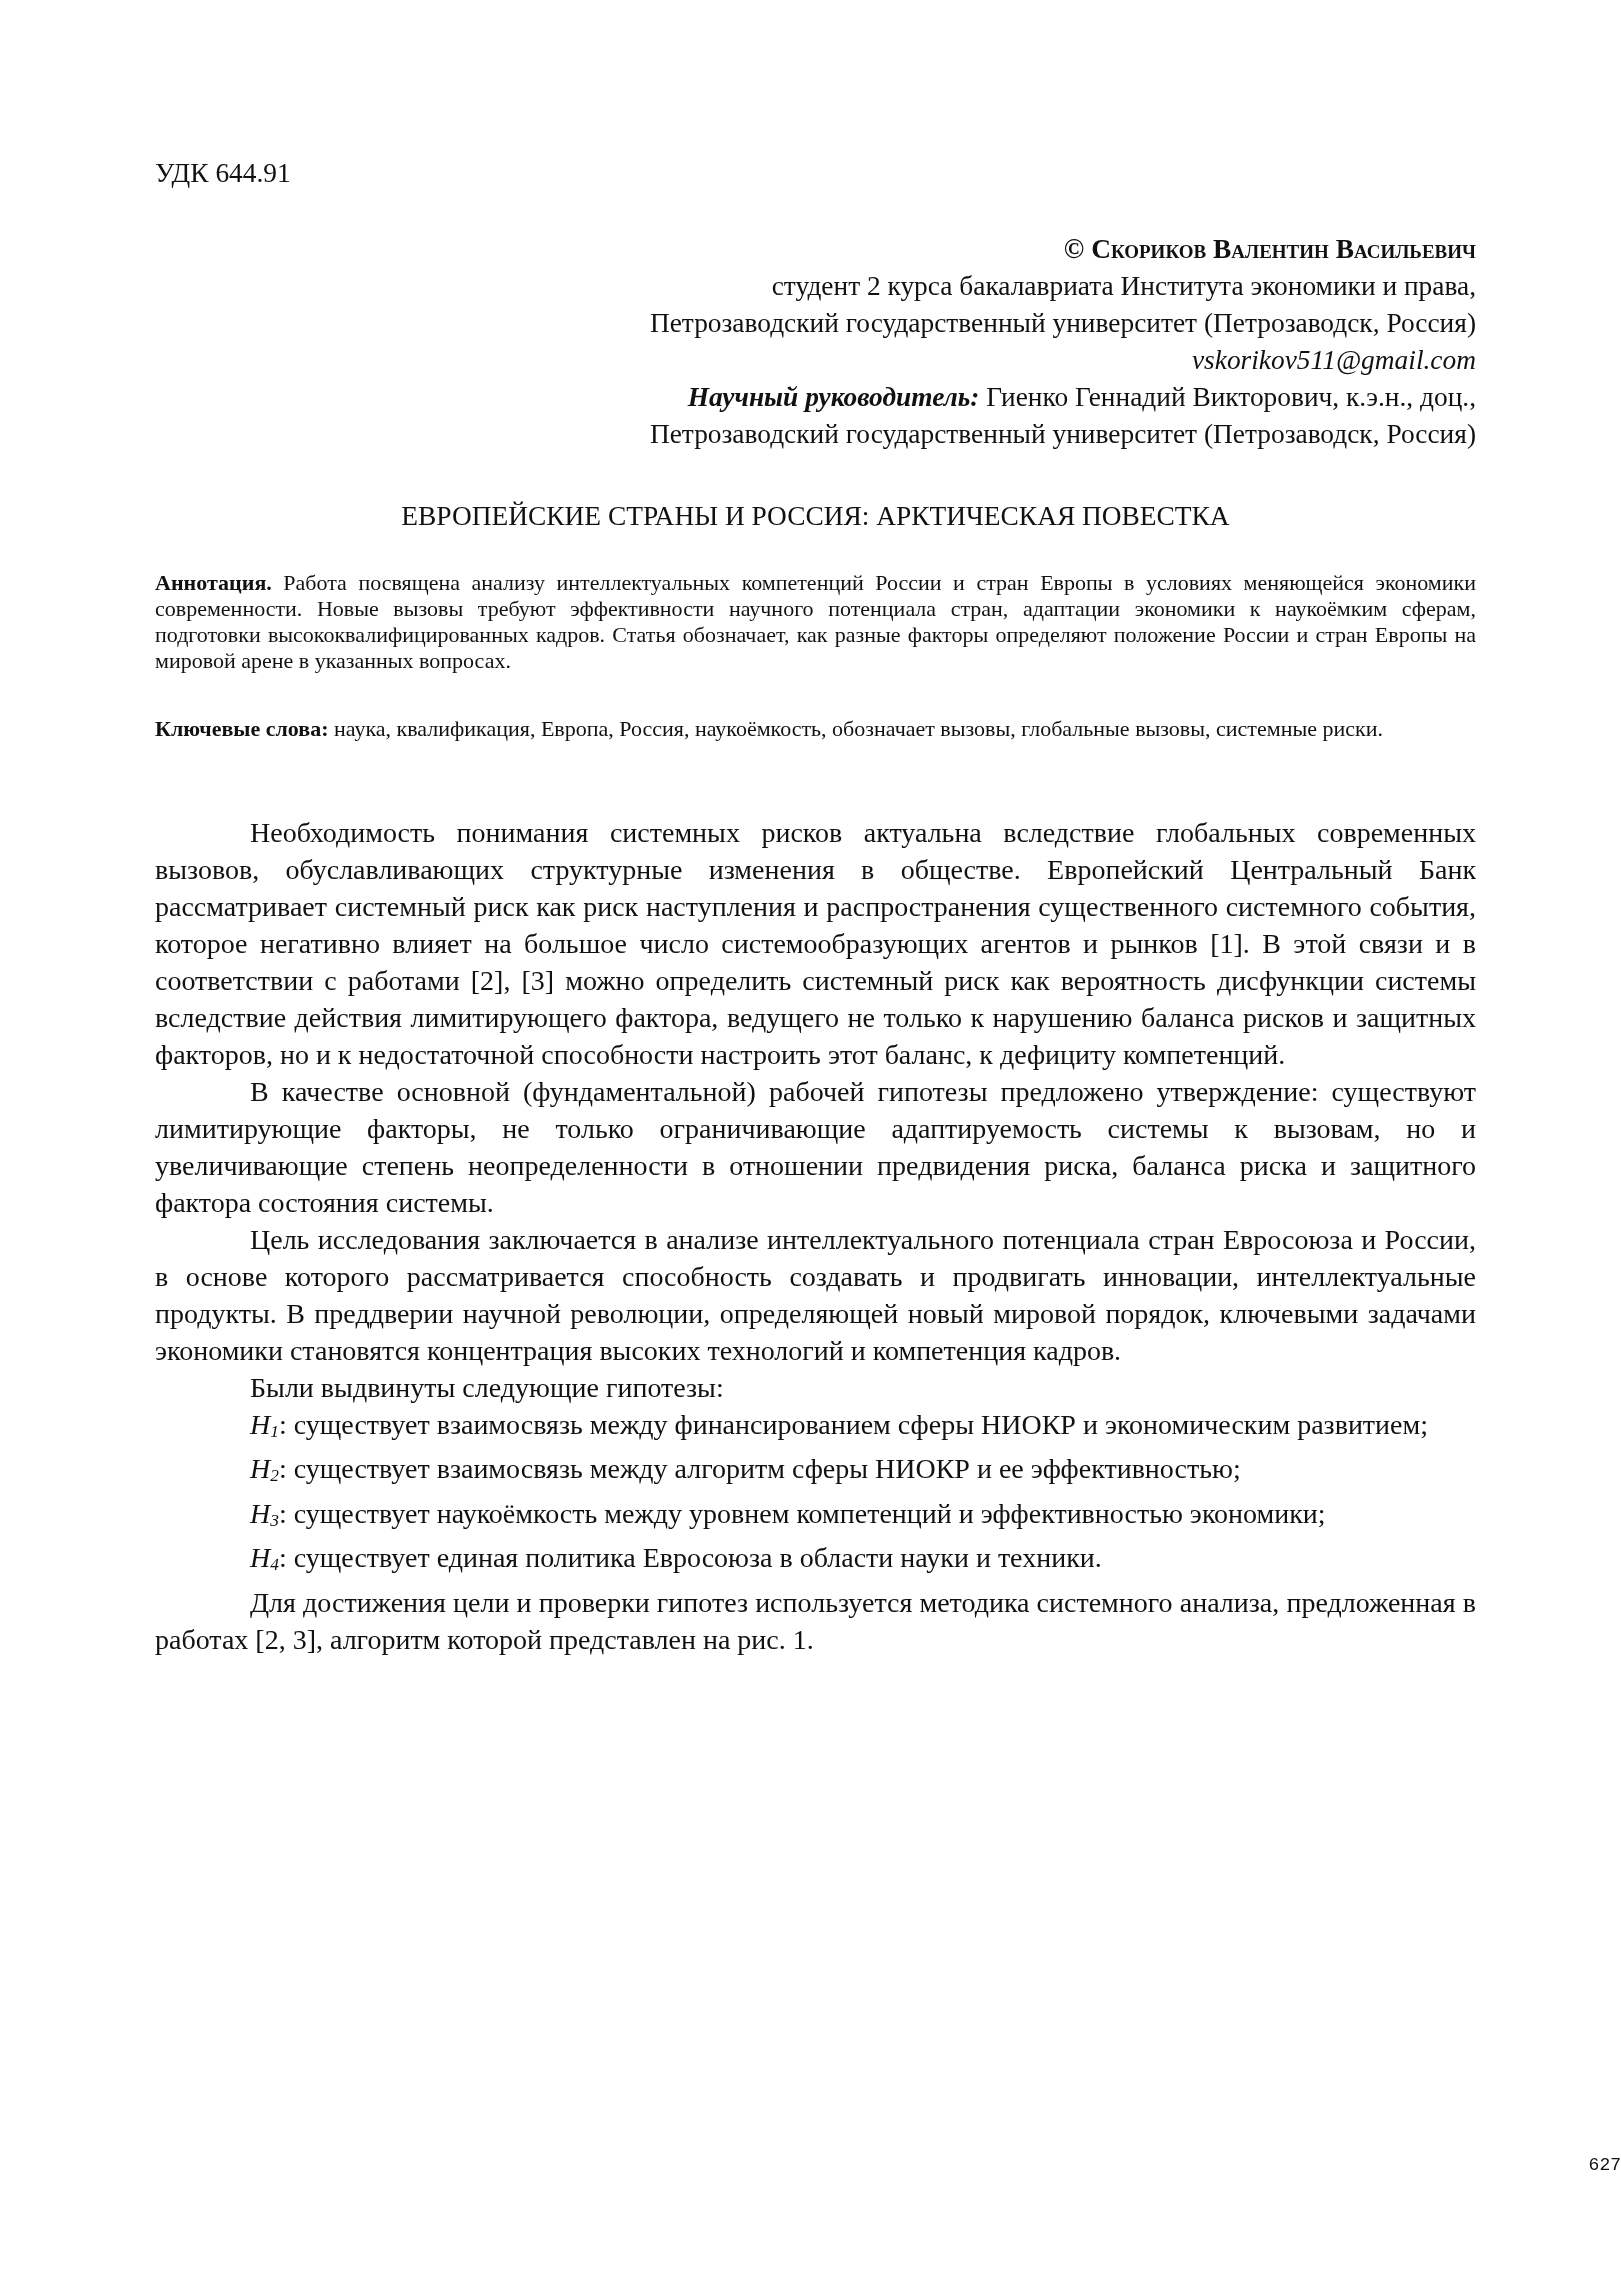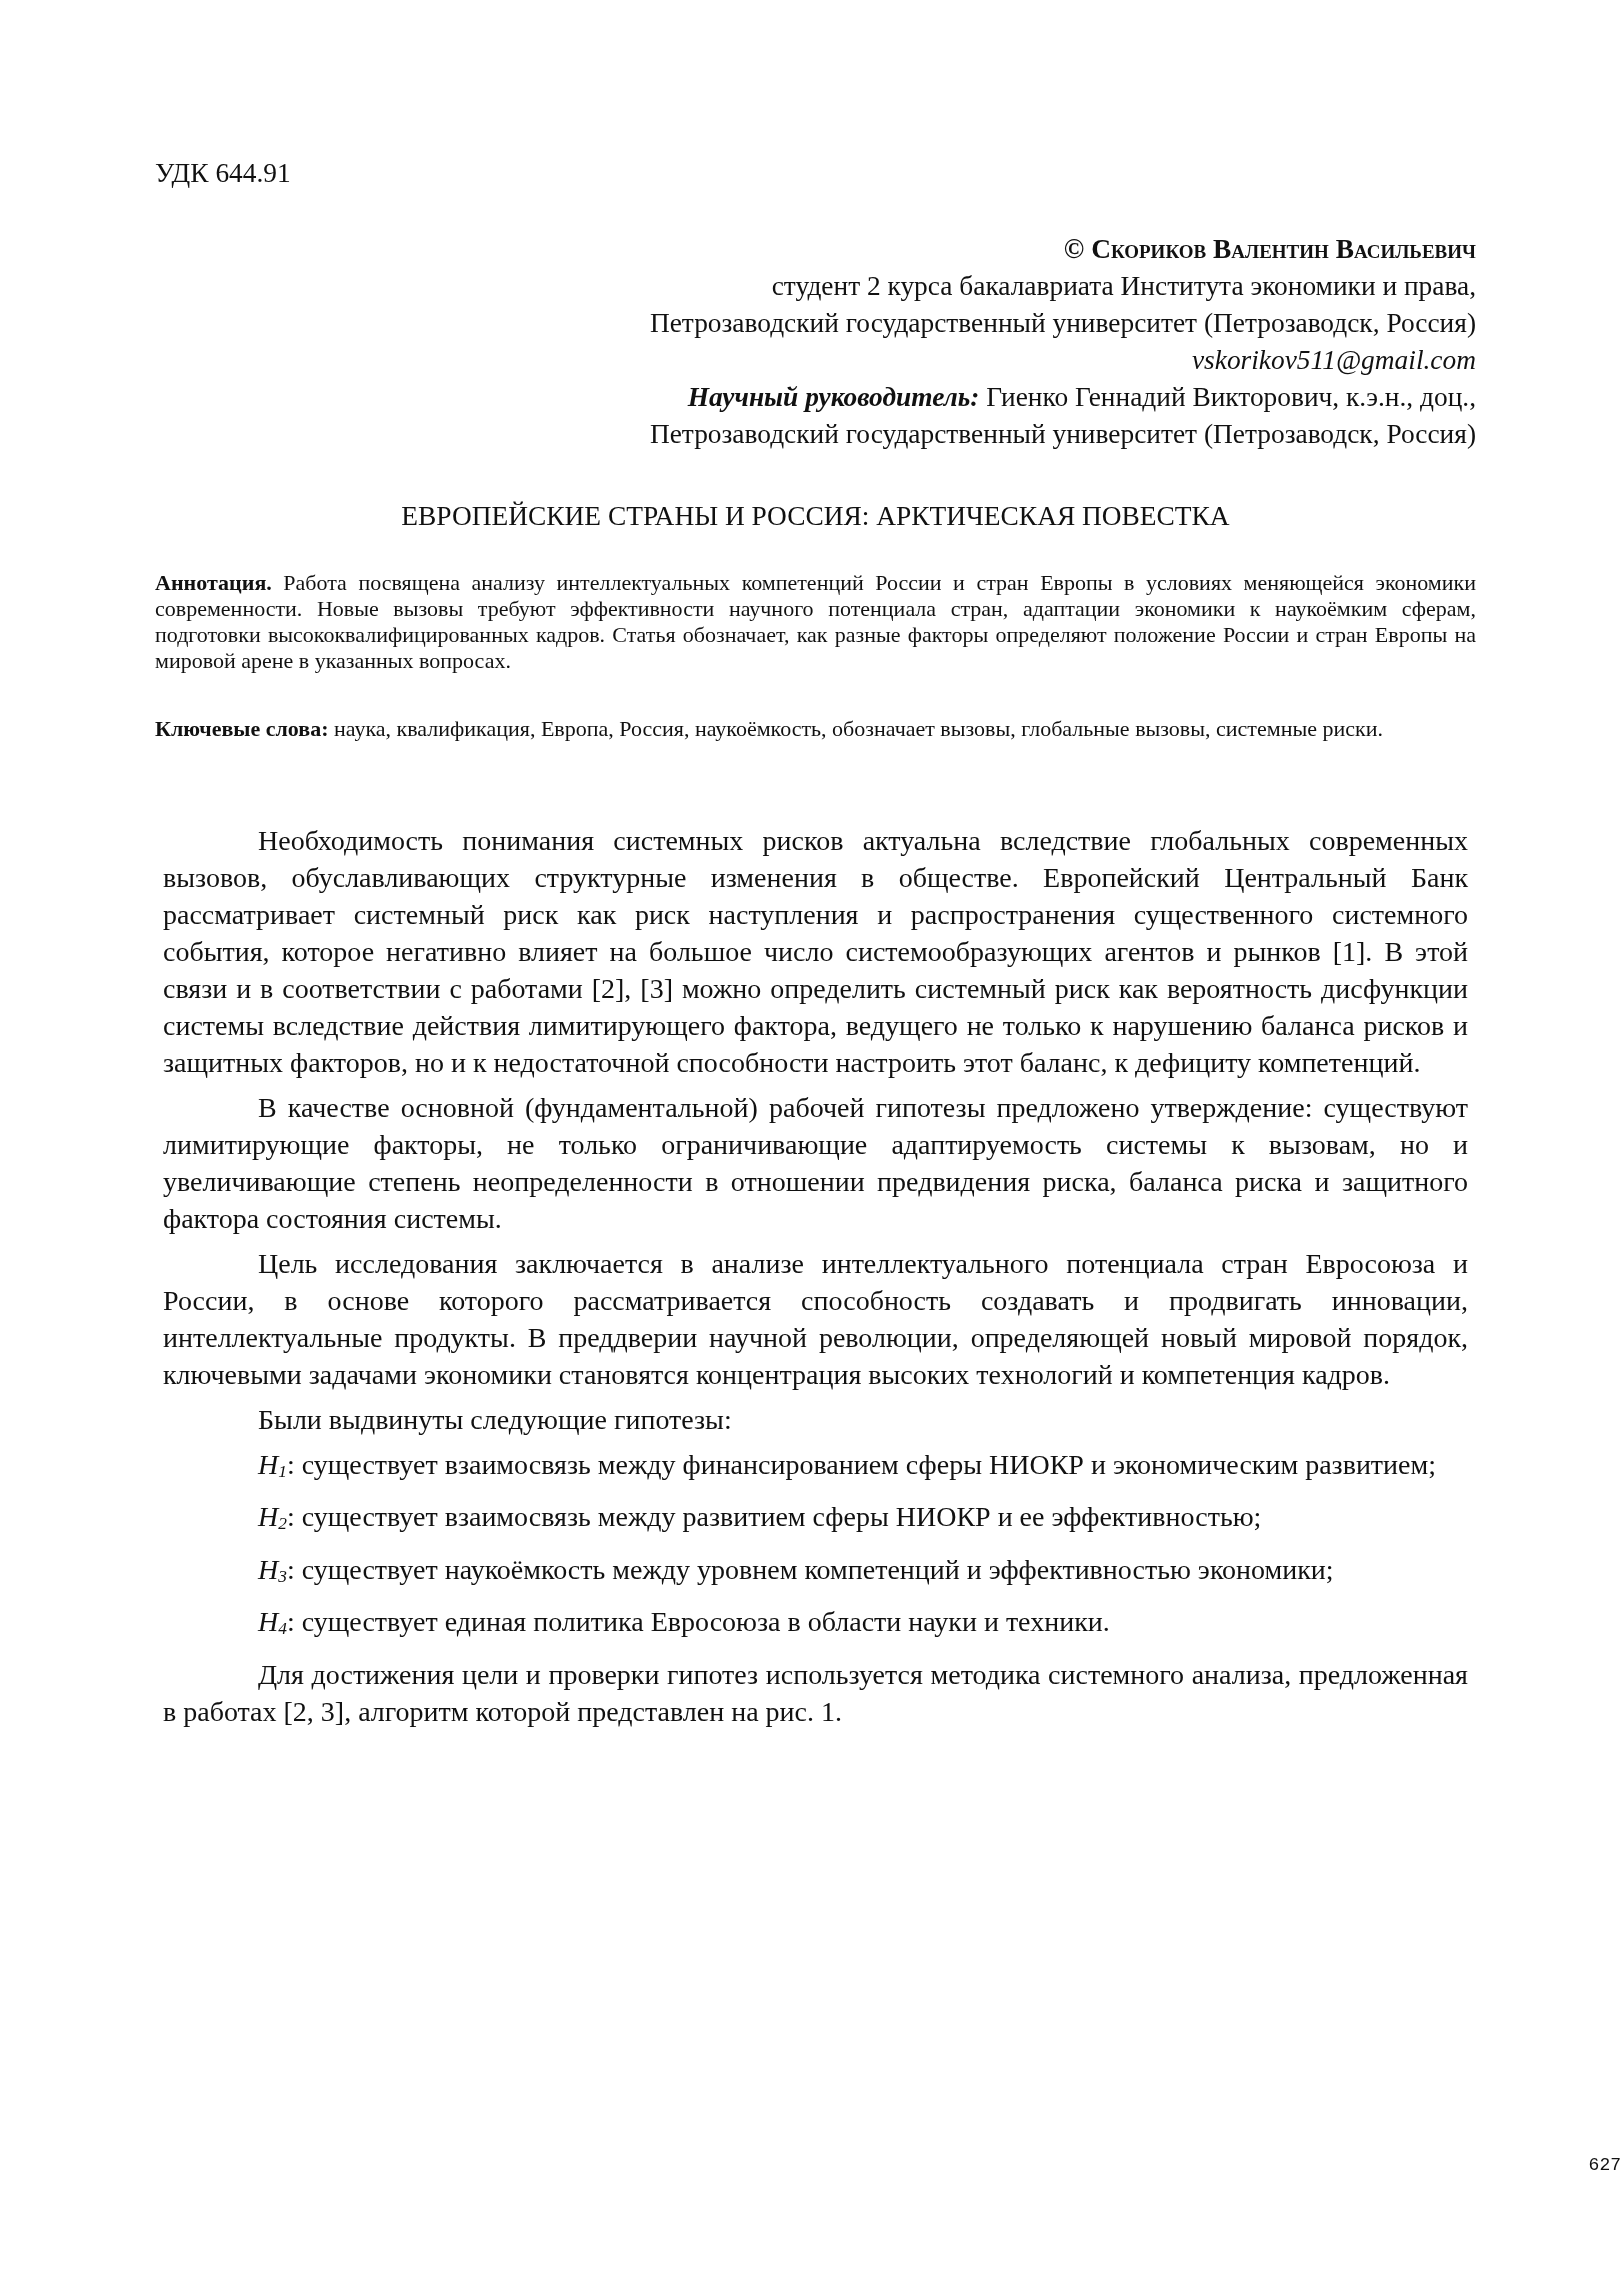--- a/index.html
+++ b/index.html
@@ -12,21 +12,21 @@
   .author-block { position: absolute; top: 231px; right: 0; width: 1321px; text-align: right; font-size: 27.4px; line-height: 37px; }
   .author-block div { white-space: nowrap; }
   .author-name { font-weight: bold; font-variant: small-caps; }
   .email { font-style: italic; }
   .supervisor-label { font-weight: bold; font-style: italic; }
   .title { position: absolute; top: 498px; left: 0; width: 1321px; text-align: center; font-size: 27.4px; font-weight: normal; line-height: 37px; }
   .abstract { position: absolute; top: 570px; left: 0; width: 1321px; font-size: 22px; line-height: 26px; text-align: justify; }
   .keywords { position: absolute; top: 716px; left: 0; width: 1321px; font-size: 22px; line-height: 26px; text-align: justify; }
   .lbl { font-weight: bold; }
   .body { position: absolute; top: 814px; left: 0; width: 1321px; font-size: 28px; line-height: 37px; }
-  .body p { margin: 8px; text-align: justify; text-indent: 95px; }
+  .body p { margin: 0; text-align: justify; text-indent: 95px; }
   .hyp-label { font-style: italic; }
   .hyp-label sub { font-size: 0.62em; vertical-align: -0.2em; font-style: italic; }
   .page-number { position: absolute; top: 2147px; left: 0; width: 100%; text-align: right; font-size: 18px; line-height: 37px; font-family: Liberation Mono, monospace; }
 </style>
 </head>
 <body>
 
 <div class="page">
   <div class="udk">УДК 644.91</div>
 
@@ -44,21 +44,21 @@
   <div class="abstract"><span class="lbl">Аннотация.</span><span> Работа посвящена анализу интеллектуальных компетенций России и стран Европы в условиях меняющейся экономики современности. Новые вызовы требуют эффективности научного потенциала стран, адаптации экономики к наукоёмким сферам, подготовки высококвалифицированных кадров. Статья обозначает, как разные факторы определяют положение России и стран Европы на мировой арене в указанных вопросах.</span></div>
 
   <div class="keywords"><span class="lbl">Ключевые слова:</span><span> наука, квалификация, Европа, Россия, наукоёмкость, обозначает вызовы, глобальные вызовы, системные риски.</span></div>
 
   <div class="body">
     <p>Необходимость понимания системных рисков актуальна вследствие глобальных современных вызовов, обуславливающих структурные изменения в обществе. Европейский Центральный Банк рассматривает системный риск как риск наступления и распространения существенного системного события, которое негативно влияет на большое число системообразующих агентов и рынков [1]. В этой связи и в соответствии с работами [2], [3] можно определить системный риск как вероятность дисфункции системы вследствие действия лимитирующего фактора, ведущего не только к нарушению баланса рисков и защитных факторов, но и к недостаточной способности настроить этот баланс, к дефициту компетенций.</p>
     <p>В качестве основной (фундаментальной) рабочей гипотезы предложено утверждение: существуют лимитирующие факторы, не только ограничивающие адаптируемость системы к вызовам, но и увеличивающие степень неопределенности в отношении предвидения риска, баланса риска и защитного фактора состояния системы.</p>
     <p>Цель исследования заключается в анализе интеллектуального потенциала стран Евросоюза и России, в основе которого рассматривается способность создавать и продвигать инновации, интеллектуальные продукты. В преддверии научной революции, определяющей новый мировой порядок, ключевыми задачами экономики становятся концентрация высоких технологий и компетенция кадров.</p>
     <p>Были выдвинуты следующие гипотезы:</p>
     <p><span class="hyp-label"><span>H</span><sub>1</sub></span><span>: существует взаимосвязь между финансированием сферы НИОКР и экономическим развитием;</span></p>
-    <p><span class="hyp-label"><span>H</span><sub>2</sub></span><span>: существует взаимосвязь между развитием сферы НИОКР и ее эффективностью;</span></p>
+    <p><span class="hyp-label"><span>H</span><sub>2</sub></span><span>: существует взаимосвязь между алгоритм сферы НИОКР и ее эффективностью;</span></p>
     <p><span class="hyp-label"><span>H</span><sub>3</sub></span><span>: существует наукоёмкость между уровнем компетенций и эффективностью экономики;</span></p>
     <p><span class="hyp-label"><span>H</span><sub>4</sub></span><span>: существует единая политика Евросоюза в области науки и техники.</span></p>
     <p>Для достижения цели и проверки гипотез используется методика системного анализа, предложенная в работах [2, 3], алгоритм которой представлен на рис. 1.</p>
   </div>
 </div>
 
 <div class="page-number">627</div>
 
 
 </body></html>

